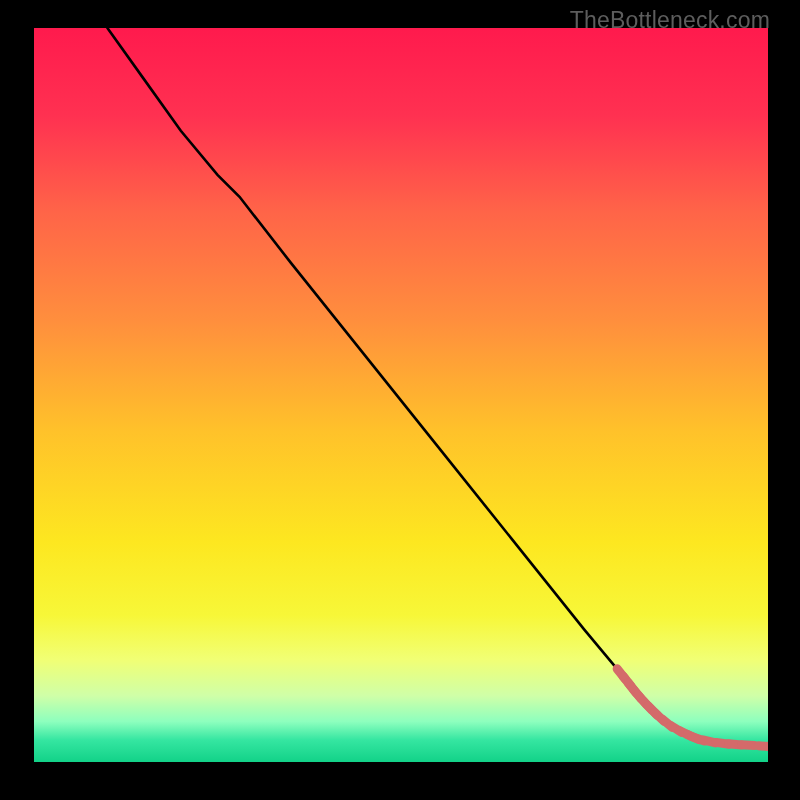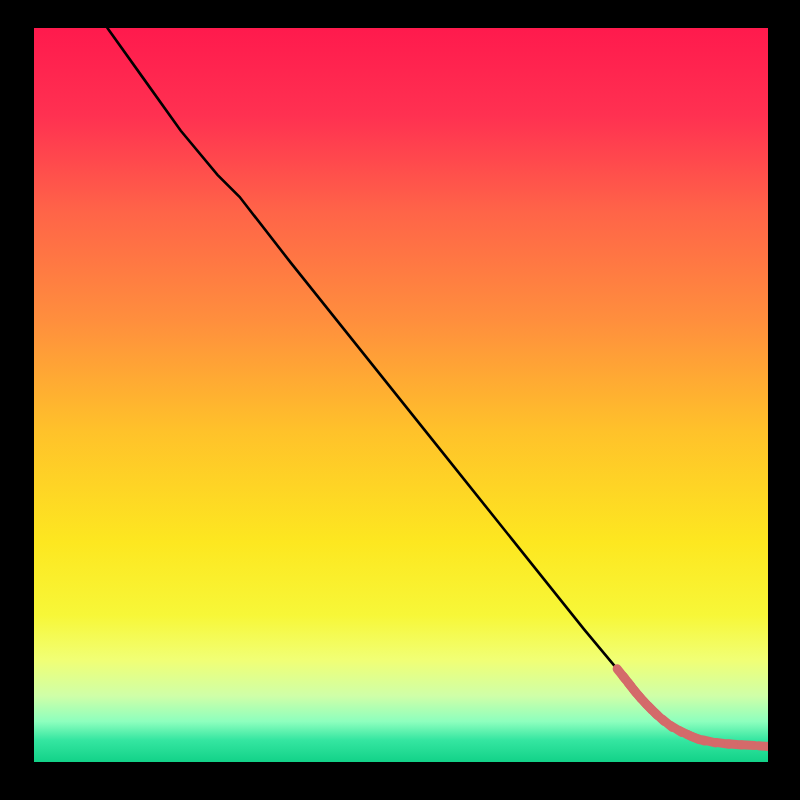--- a/index.html
+++ b/index.html
@@ -36,20 +36,21 @@
   }
   svg {
     display: block;
   }
 </style>
 </head>
 <body>
 
 <div class="stage">
 
+  <div class="watermark">TheBottleneck.com</div>
 
   <div class="plot-area">
     <svg id="chart-svg" width="734" height="734" viewBox="0 0 734 734" preserveAspectRatio="none">
       <defs>
         <linearGradient id="bg-grad" x1="0" y1="0" x2="0" y2="1">
             <stop offset="0.00%" stop-color="#ff1a4d"></stop>
             <stop offset="12.00%" stop-color="#ff3151"></stop>
             <stop offset="25.00%" stop-color="#ff6448"></stop>
             <stop offset="40.00%" stop-color="#ff8f3d"></stop>
             <stop offset="55.00%" stop-color="#ffc22a"></stop>

